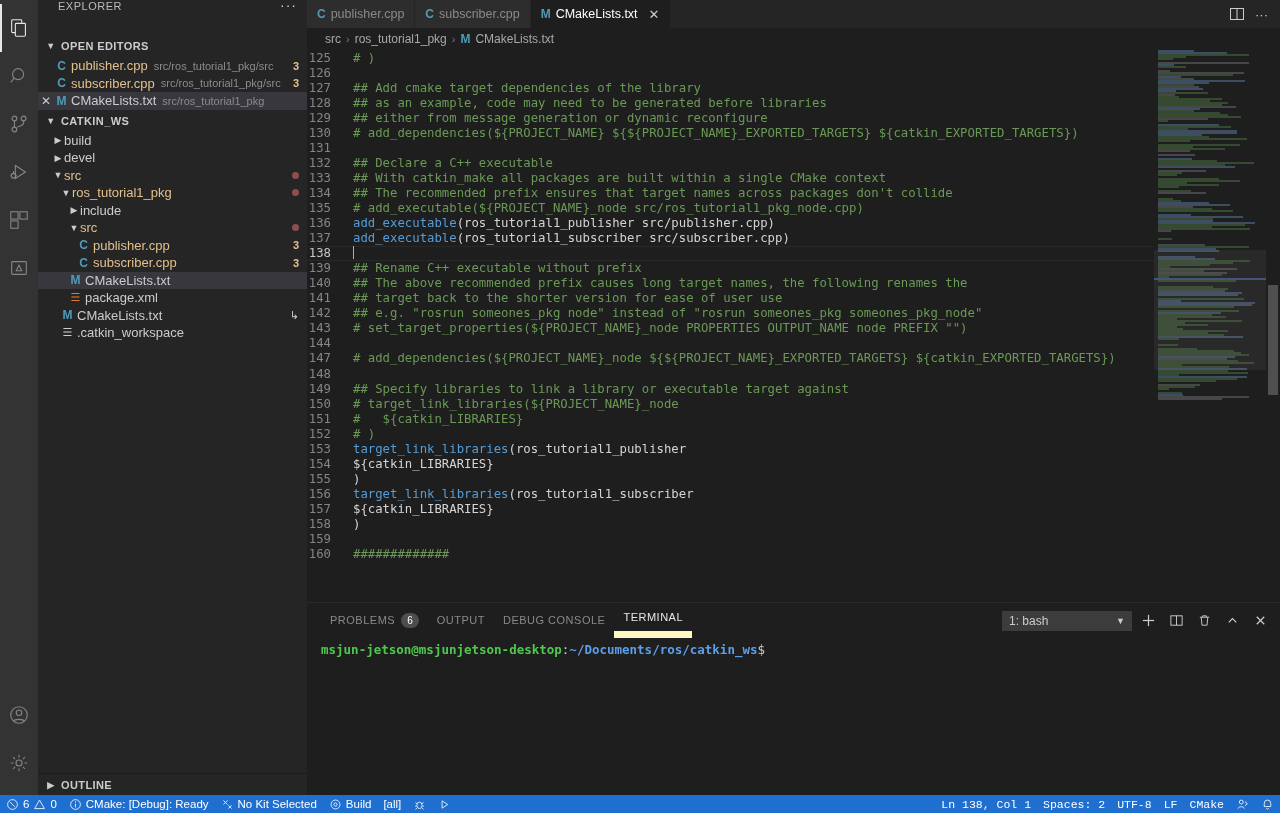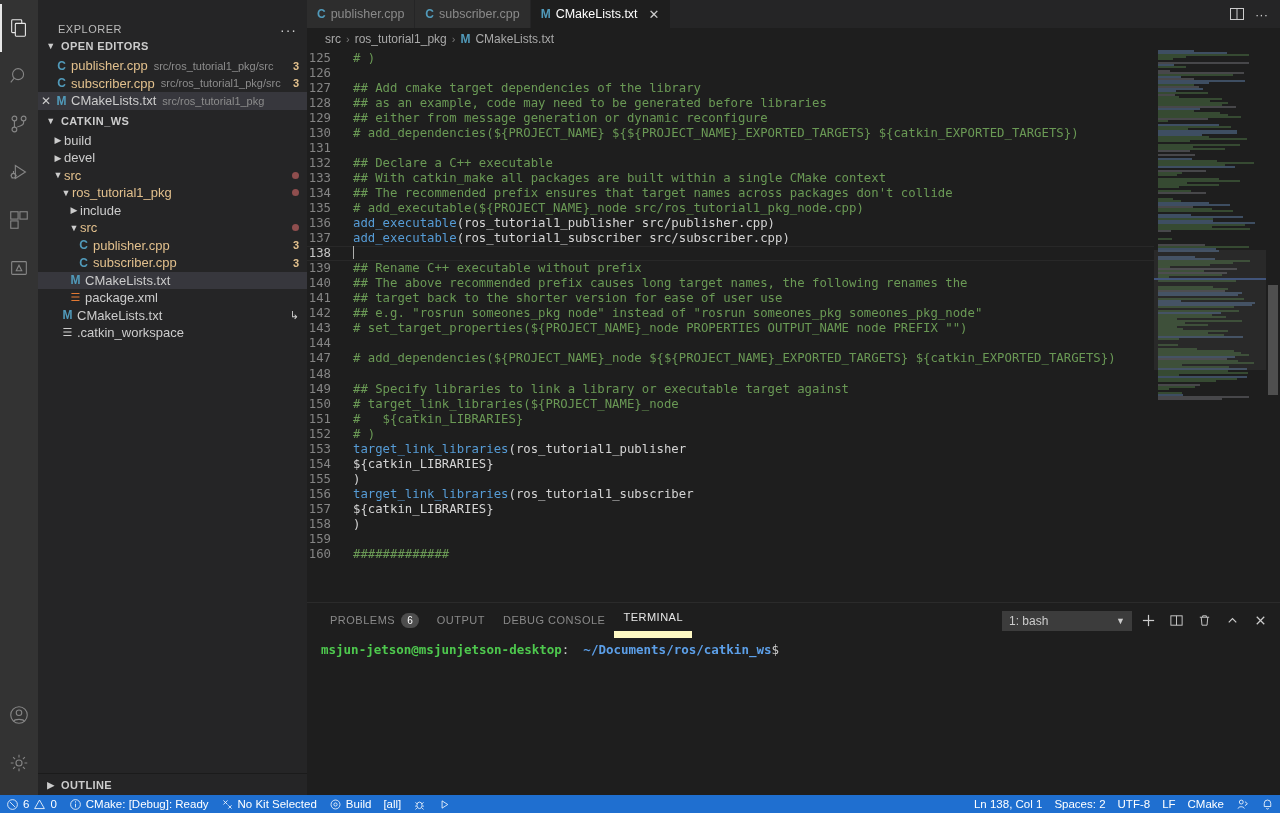--- a/index.html
+++ b/index.html
@@ -30,21 +30,21 @@
   .ab-item svg { stroke: #868686; fill: none; stroke-width: 1.2; }
   .ab-item.active svg { stroke: #e7e7e7; }
   .ab-item.active::before {
     content: ''; position: absolute; left: 0; top: 0; bottom: 0;
     width: 2px; background: #e7e7e7;
   }
 
   
   .sidebar { width: 269px; background: #252526; display: flex; flex-direction: column; flex-shrink: 0; }
   .sb-header {
-    height: 35px; display: flex; align-items: flex-end; justify-content: space-between;
+    height: 35px; display: flex; align-items: flex-start; justify-content: space-between;
     padding: 0 10px 0 20px; font-size: 11px; letter-spacing: .5px; color: #bbbbbb;
   }
   .sb-dots { color: #cccccc; letter-spacing: 1px; font-size: 14px; cursor: pointer; line-height: 10px; }
   .section-title {
     height: 22px; display: flex; align-items: center; gap: 3px;
     font-size: 11px; font-weight: bold; letter-spacing: .4px; color: #cccccc;
     padding-left: 6px; cursor: pointer;
   }
   .chev { width: 14px; display: inline-block; text-align: center; font-size: 9px; color: #cccccc; }
   .row {
@@ -129,30 +129,30 @@
   .term-select {
     background: #3c3c3c; color: #cccccc; font-size: 12px;
     height: 20px; width: 130px; display: flex; align-items: center;
     padding: 0 6px; border: 1px solid #3c3c3c; cursor: pointer;
   }
   .term-select .sel-chev { margin-left: auto; font-size: 9px; }
   .pa-ico { width: 24px; height: 22px; display: flex; align-items: center; justify-content: center; color: #cccccc; cursor: pointer; }
   .term-body { flex: 1; padding: 4px 14px; font-family: "DejaVu Sans Mono", monospace; font-size: 12.5px; }
   .tl { height: 17px; white-space: pre; }
   .t-user { color: #4ec94e; font-weight: bold; }
-  .t-path { color: #5c9fe8; font-weight: bold; margin-left: 14px; }
+  .t-path { color: #5c9fe8; font-weight: bold; }
   .t-dollar { color: #cccccc; }
 
   
   .statusbar {
     height: 18px; background: #1f6fd0; display: flex; align-items: center;
     color: #ffffff; font-size: 11.5px; flex-shrink: 0;
   }
   .sbi { display: flex; align-items: center; gap: 4px; padding: 0 6px; height: 18px; cursor: pointer; white-space: nowrap; }
-  .sb-right { margin-left: auto; display: flex; align-items: center; }
+  .sb-right { margin-left: auto; display: flex; align-items: center; font-family: Liberation Mono, monospace; }
   svg.s { display: block; }
 </style>
 </head>
 <body>
 
 <div class="app">
   <div class="body-row">
 
     <div class="activitybar">
       <div class="ab-top">

